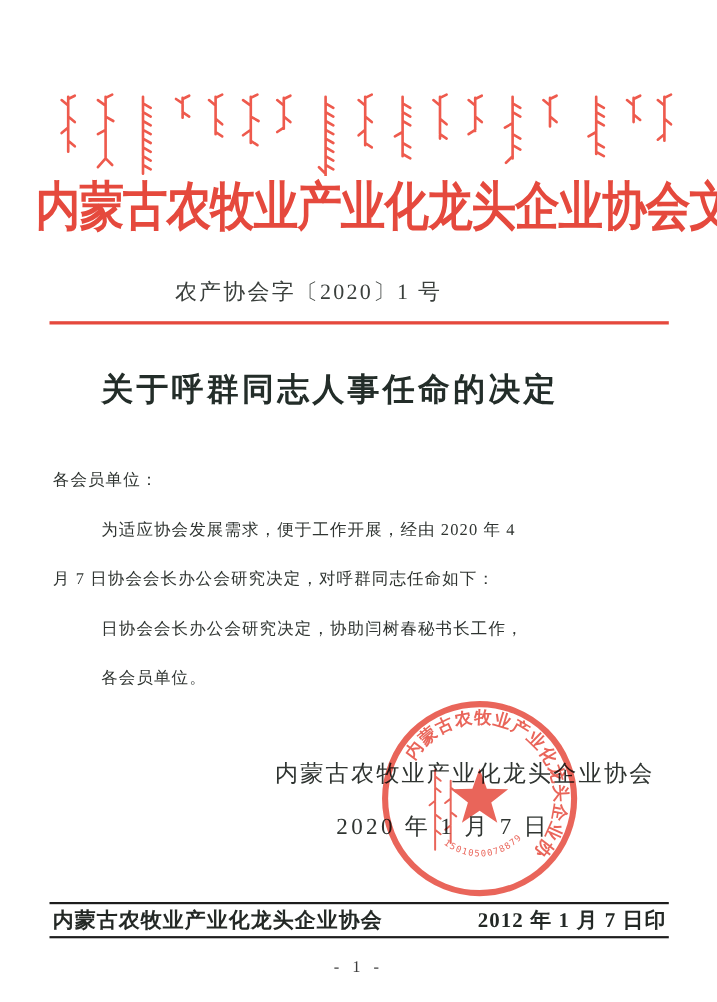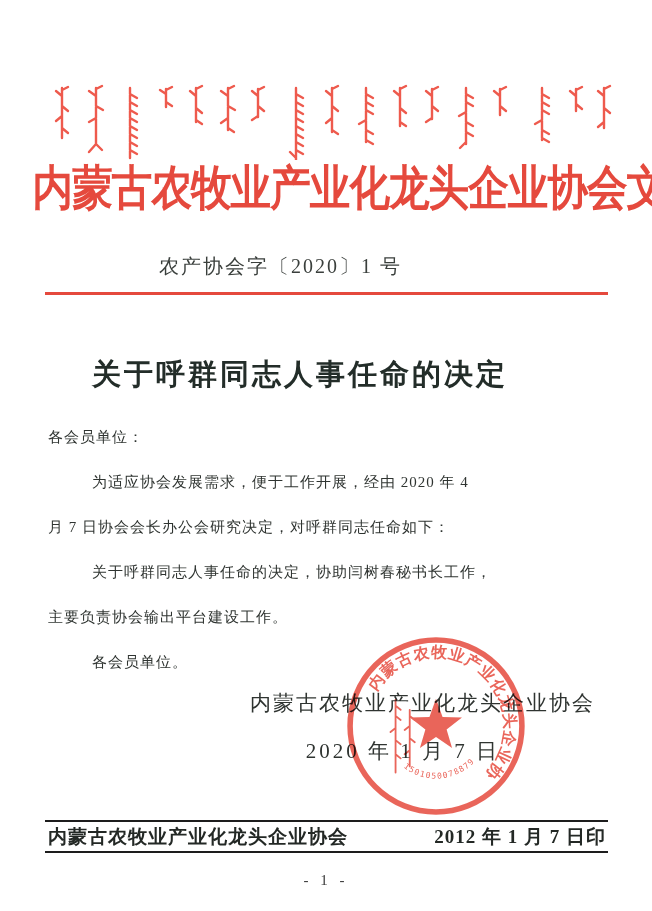--- a/index.html
+++ b/index.html
@@ -27,21 +27,21 @@
     position:absolute;top:252px;left:0;width:561px;
     text-align:center;font-size:20px;line-height:28px;
     letter-spacing:2px;color:#3a3f3c;
   }
   .red-rule{
     position:absolute;top:292px;left:45px;width:563px;height:3px;
     background:#e5493d;
   }
   
   .main-title{
-    position:absolute;top:353px;left:0;width:600px;
+    position:absolute;top:334px;left:0;width:600px;
     text-align:center;font-size:29px;font-weight:700;
     letter-spacing:3px;color:#232d29;line-height:42px;
   }
   
   .body-text{
     position:absolute;top:415px;left:48px;width:562px;
     font-size:15px;line-height:45px;color:#2f3431;
     letter-spacing:1px;
   }
   .body-line{height:45px;white-space:nowrap;}
@@ -111,22 +111,21 @@
   <div class="doc-num">农产协会字〔2020〕1 号</div>
 
   <div class="red-rule"></div>
 
   <div class="main-title">关于呼群同志人事任命的决定</div>
 
   <div class="body-text">
     <div class="body-line">各会员单位：</div>
     <div class="body-line indent">为适应协会发展需求，便于工作开展，经由 2020 年 4</div>
     <div class="body-line">月 7 日协会会长办公会研究决定，对呼群同志任命如下：</div>
-    <div class="body-line indent">关于呼群同志人事任命的决定，协助闫树春秘书长工作，</div>
-    <div class="body-line">主要负责协会输出平台建设工作。</div>
+    <div class="body-line indent">日协会会长办公会研究决定，协助闫树春秘书长工作，</div>
     <div class="body-line indent">各会员单位。</div>
   </div>
 
   <div class="signature-org">内蒙古农牧业产业化龙头企业协会</div>
   <div class="signature-date">2020 年 1 月 7 日</div>
 
   <div class="seal">
     <svg width="186" height="186" viewBox="0 0 184 184">
       <circle cx="92" cy="92" r="85" fill="none" stroke="#e8584c" stroke-width="5.5"></circle>
       <polygon points="92,65 98.5,83.1 117.7,83.7 102.5,95.4 107.9,113.8 92,103 76.1,113.8 81.5,95.4 66.3,83.7 85.5,83.1" fill="#e8584c"></polygon>

